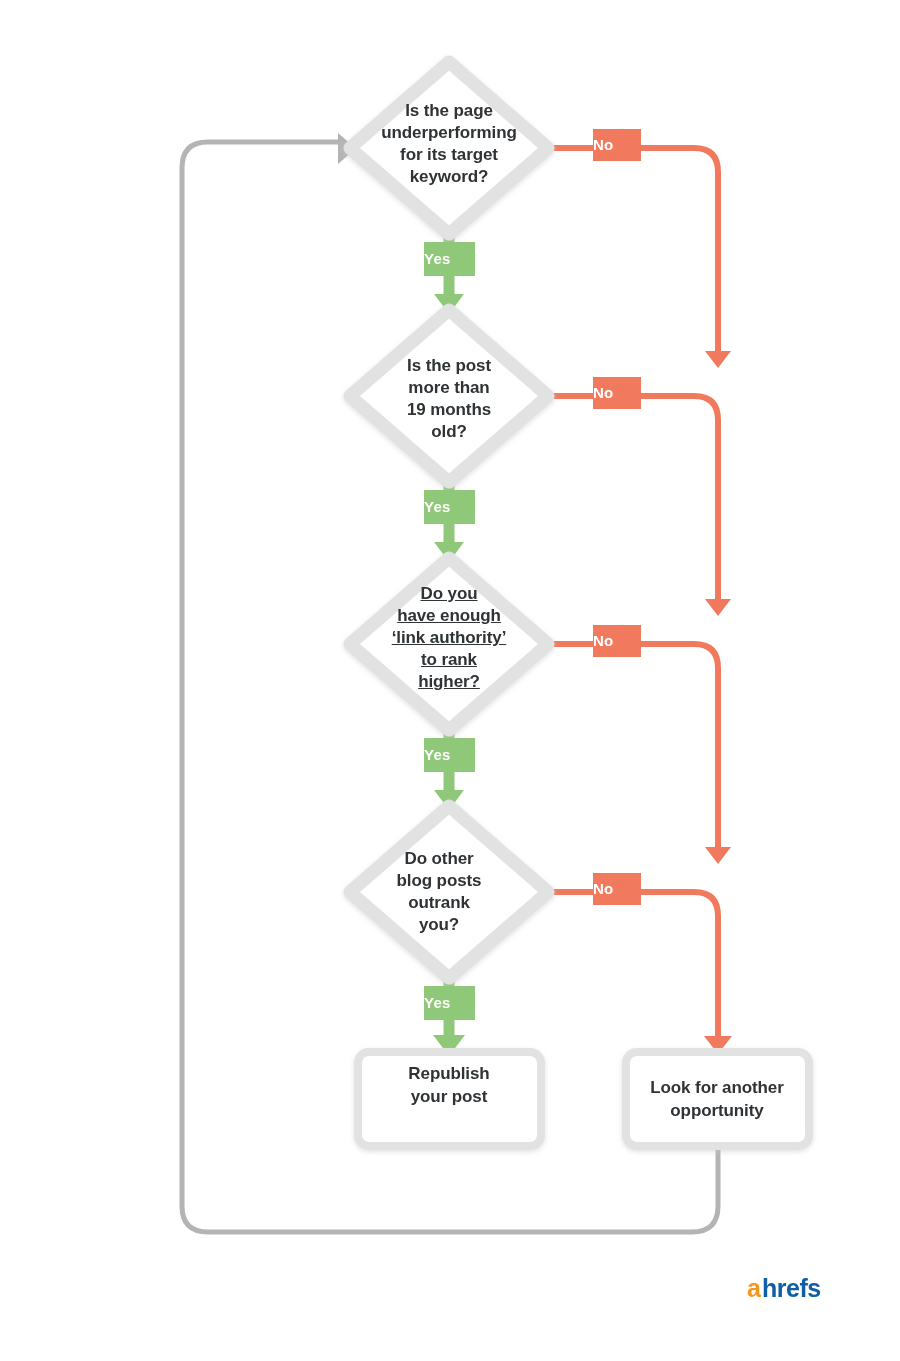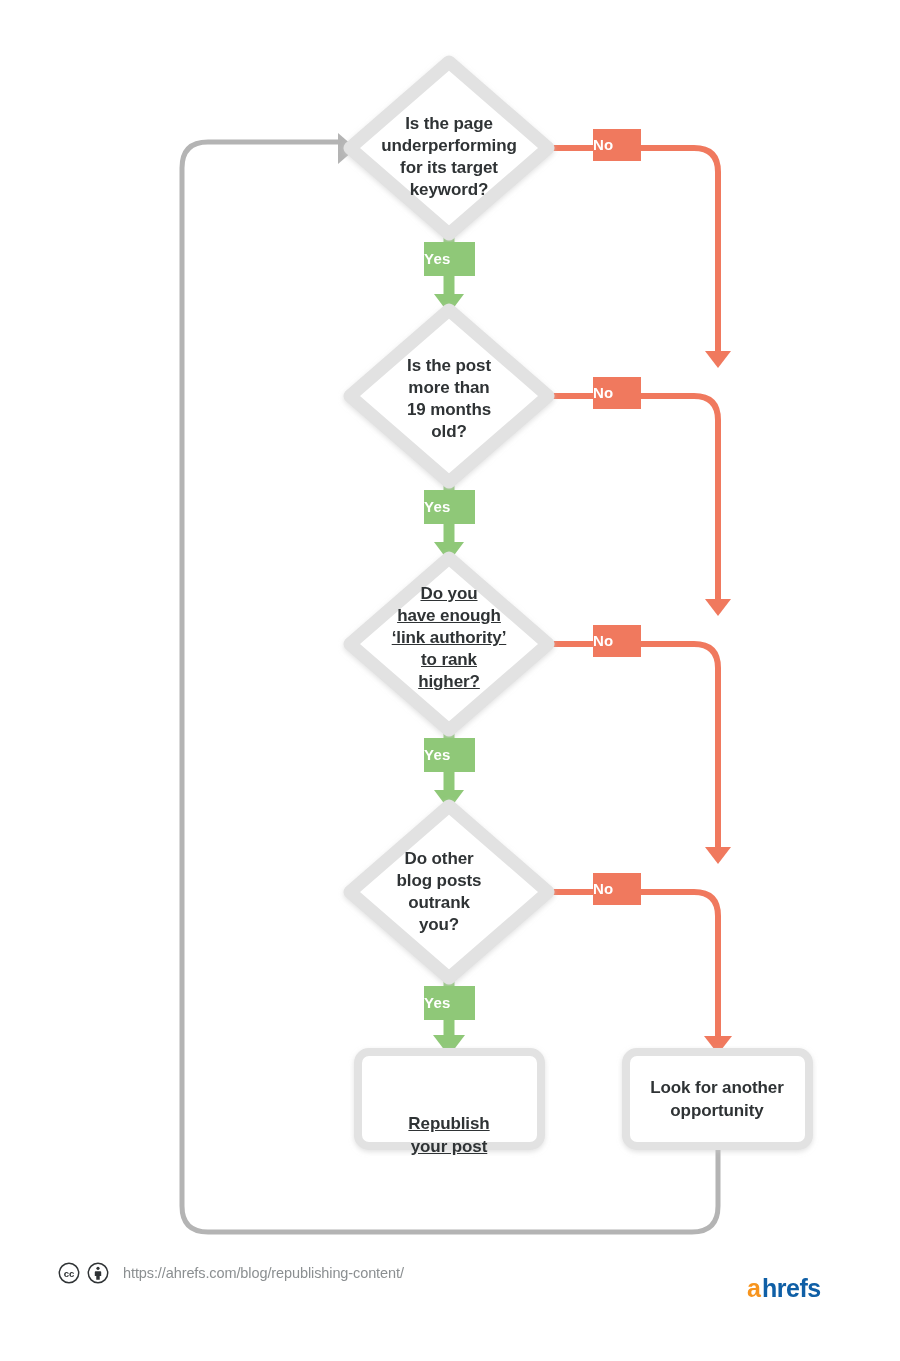--- a/index.html
+++ b/index.html
@@ -177,69 +177,55 @@
       <rect x="593" y="377" width="48" height="32" fill="#f0795e"></rect>
     </g>
   <g>
       <rect x="593" y="625" width="48" height="32" fill="#f0795e"></rect>
     </g>
   <g>
       <rect x="593" y="873" width="48" height="32" fill="#f0795e"></rect>
     </g>
 </svg>
 
-<div class="node-text diamond-text" style="left:359px; top:113px;">Is the page
+<div class="node-text diamond-text" style="left:359px; top:100px;">Is the page
 underperforming
 for its target
 keyword?</div>
 <div class="node-text diamond-text" style="left:359px; top:355px;">Is the post
 more than
 19 months
 old?</div>
 <div class="node-text diamond-text" style="left:359px; top:583px;text-decoration:underline;">Do you
 have enough
 ‘link authority’
 to rank
 higher?</div>
 <div class="node-text diamond-text" style="left:349px; top:848px;text-align:center;">Do other
 blog posts
 outrank
 you?</div>
 
-<div class="node-text box-text" style="left:364px; top:1112px;text-decoration:underline;">Republish
+<div class="node-text box-text" style="left:364px; top:1062px;">Republish
 your post</div>
 <div class="node-text box-text" style="left:632px; top:1076px;">Look for another
 opportunity</div>
 
 <div class="edge-label" style="left:424px; top:251px; width:51px;">Yes</div>
 <div class="edge-label" style="left:424px; top:499px; width:51px;">Yes</div>
 <div class="edge-label" style="left:424px; top:747px; width:51px;">Yes</div>
 <div class="edge-label" style="left:424px; top:995px; width:51px;">Yes</div>
 
 <div class="edge-label" style="left:593px; top:137px; width:48px;">No</div>
 <div class="edge-label" style="left:593px; top:385px; width:48px;">No</div>
 <div class="edge-label" style="left:593px; top:633px; width:48px;">No</div>
 <div class="edge-label" style="left:593px; top:881px; width:48px;">No</div>
 
 <div id="footer">
 
-  <div id="footer-left">
-    <svg class="cc-badge" width="22" height="22" viewBox="0 0 24 24" xmlns="http://www.w3.org/2000/svg">
-      <circle cx="12" cy="12" r="10.6" fill="none" stroke="#2f3335" stroke-width="1.6"></circle>
-      <text x="12" y="16" text-anchor="middle" font-family="'Liberation Sans', sans-serif" font-size="10.5" font-weight="bold" fill="#2f3335">cc</text>
-    </svg>
-
-    <svg class="cc-badge" width="22" height="22" viewBox="0 0 24 24" xmlns="http://www.w3.org/2000/svg">
-      <circle cx="12" cy="12" r="10.6" fill="none" stroke="#2f3335" stroke-width="1.6"></circle>
-      <circle cx="12" cy="6.9" r="1.75" fill="#2f3335"></circle>
-      <path d="M9.4 10.2 h5.2 a0.9 0.9 0 0 1 0.9 0.9 v4.1 h-1.6 v4.2 h-3.8 v-4.2 h-1.6 v-4.1 a0.9 0.9 0 0 1 0.9 -0.9 z" fill="#2f3335"></path>
-    </svg>
-
-    <span id="footer-url">https://ahrefs.com/blog/republishing-content/</span>
-  </div>
 
   <div id="brand-logo">
     <svg width="98" height="34" viewBox="0 0 196 68" xmlns="http://www.w3.org/2000/svg">
       <text x="0" y="50" font-family="'Liberation Sans', sans-serif" font-size="50" font-weight="bold" fill="#f7941d">a</text>
       <text x="30" y="50" font-family="'Liberation Sans', sans-serif" font-size="50" font-weight="bold" fill="#0f5fa6" letter-spacing="-1">hrefs</text>
     </svg>
   </div>
 
 </div>
 

